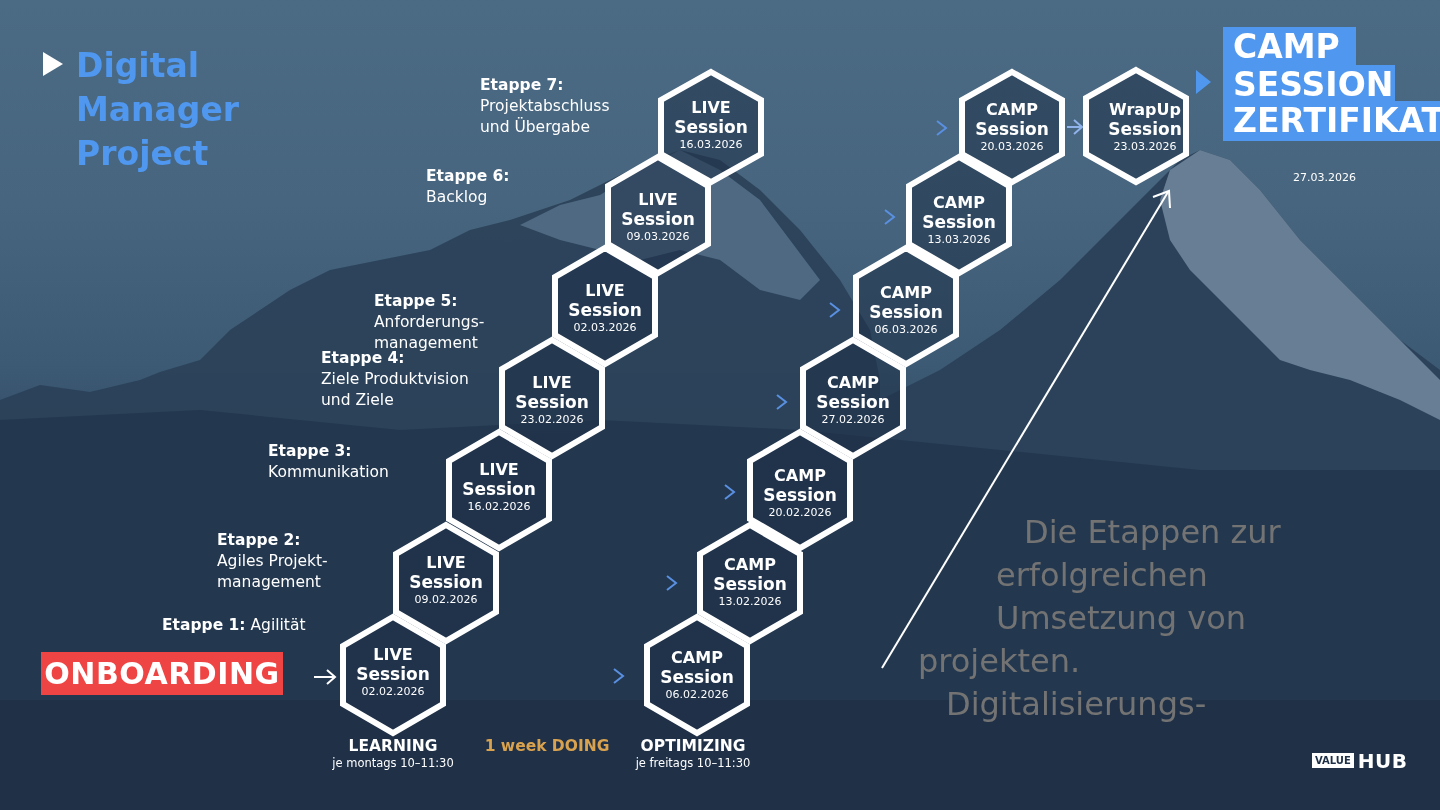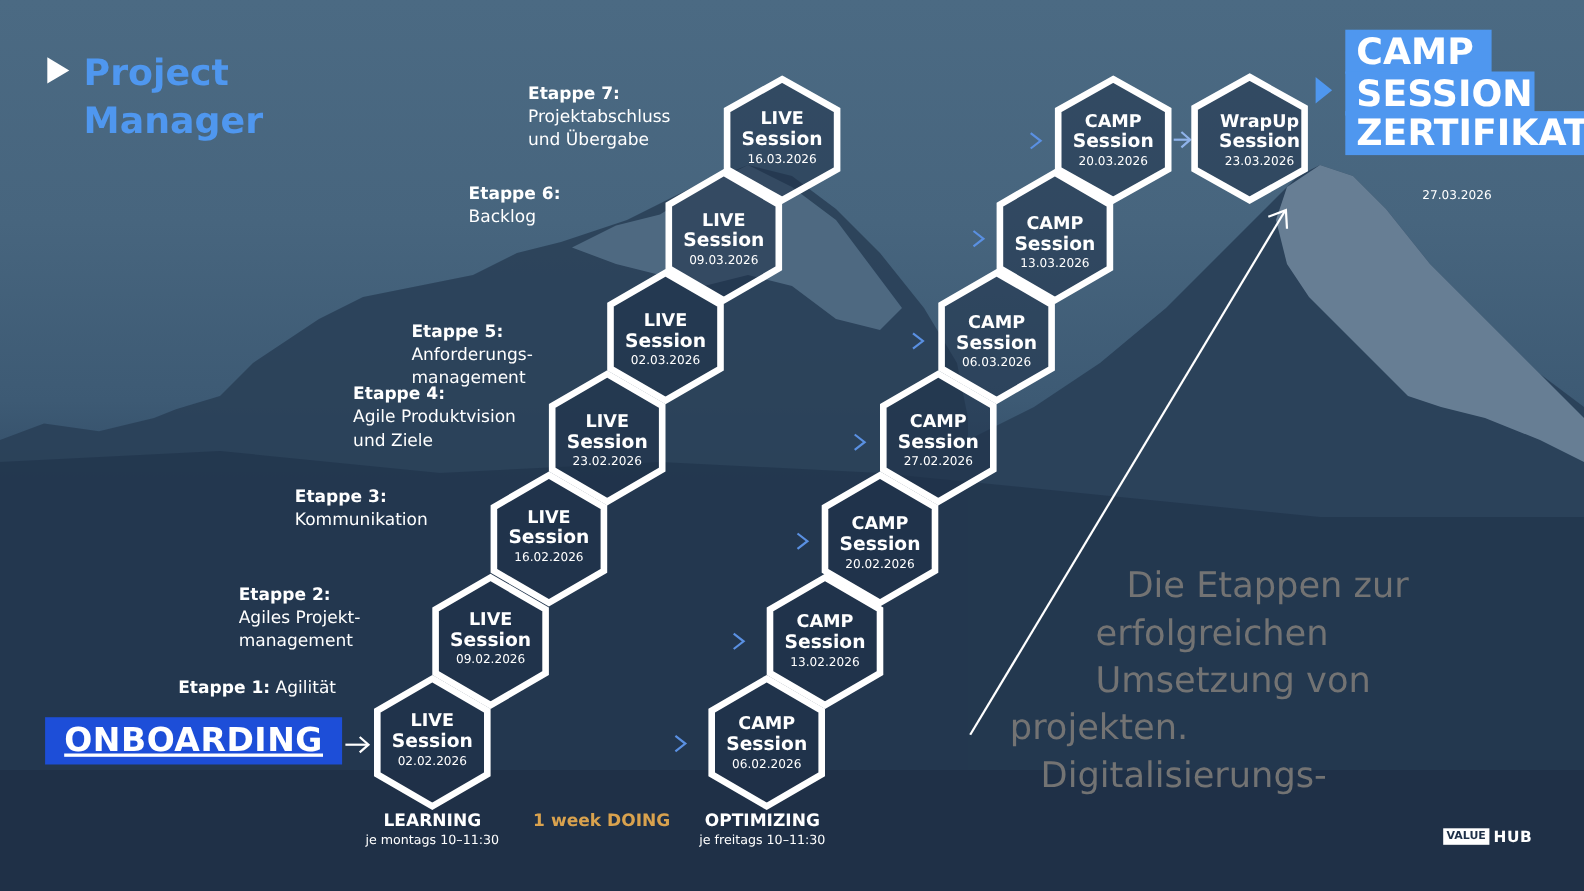--- a/index.html
+++ b/index.html
@@ -11,37 +11,37 @@
   .title { position:absolute; left:76px; top:44px; font-weight:bold; font-size:33px; line-height:44px;
            color:#4f97ef; letter-spacing:0px; }
   .title-arrow { position:absolute; left:43px; top:52px; width:0; height:0;
                  border-left:20px solid #fff; border-top:12px solid transparent; border-bottom:12px solid transparent; }
   .etappe { position:absolute; font-size:15.5px; line-height:21px; color:#fff; white-space:nowrap; }
   .etappe .lbl { font-weight:bold; }
   .hex-text { position:absolute; width:100px; text-align:center; color:#fff; }
   .hex-text .l1 { font-weight:bold; font-size:16px; line-height:19px; display:block; }
   .hex-text .l2 { font-weight:bold; font-size:17px; line-height:21px; display:block; }
   .hex-text .l3 { font-size:11px; line-height:14px; display:block; }
-  .onboarding { position:absolute; left:41px; top:652px; width:270px; height:43px; background:#1d4ed8;
-                font-weight:bold; font-size:30px; line-height:43px; text-align:center; color:#fff; letter-spacing:0.5px;text-decoration:underline; }
+  .onboarding { position:absolute; left:41px; top:652px; width:242px; height:43px; background:#ef4444;
+                font-weight:bold; font-size:30px; line-height:43px; text-align:center; color:#fff; letter-spacing:0.5px; }
   .cert-box { position:absolute; left:1223px; background:#4f97ef; font-weight:bold; color:#fff;
               font-size:33px; line-height:40px; padding-left:10px; white-space:nowrap; }
   .cert-arrow { position:absolute; left:1196px; top:70px; width:0; height:0;
                 border-left:15px solid #4f97ef; border-top:12px solid transparent; border-bottom:12px solid transparent; }
   .cert-date { position:absolute; left:1293px; top:145px; font-size:11px; color:#fff;margin-top:26px; }
   .col-label { position:absolute; text-align:center; width:160px; }
   .col-label .h { font-weight:bold; font-size:15.5px; line-height:19px; display:block; }
   .col-label .s { font-size:11.5px; line-height:15px; display:block; }
   .doing { position:absolute; left:474px; top:737px; width:146px; text-align:center; font-weight:bold;
            font-size:15.5px; color:#d9a24e; }
   .tagline { position:absolute; left:918px; top:476px; width:400px; font-size:32px; line-height:43px; color:#737373;margin-top:35px; }
   .tagline span { display:block; }
   .logo { position:absolute; left:1312px; top:752px; height:17px; display:flex; align-items:center; }
   .logo .v { background:#fff; color:#1e3048; font-weight:bold; font-size:10px; padding:0 3px; line-height:15px; }
-  .logo .h { color:#fff; font-weight:bold; font-size:14px; margin-left:4px; letter-spacing:0.5px; }
+  .logo .h { color:#fff; font-weight:bold; font-size:20px; margin-left:4px; letter-spacing:0.5px; }
 </style>
 </head>
 <body>
 
 <div class="bg"></div>
 
 <svg class="scene" width="1440" height="810" viewBox="0 0 1440 810">
   <defs>
     <linearGradient id="dash" x1="0" x2="1" y1="0" y2="0">
       <stop offset="0" stop-color="#c9d7ee"></stop>
@@ -101,39 +101,40 @@
     <polygon points="853,340 903,369 903,427 853,456 803,427 803,369"></polygon>
     <polygon points="906,248 956,277 956,335 906,364 856,335 856,277"></polygon>
     <polygon points="959,157 1009,186 1009,244 959,273 909,244 909,186"></polygon>
     <polygon points="1012,72 1062,100 1062,154 1012,182 962,154 962,100"></polygon>
     <polygon points="1136,70 1186,98 1186,154 1136,182 1086,154 1086,98"></polygon>
   </g>
 </svg>
 
 <div class="title-arrow"></div>
 <div class="title">
+  <div>Digital</div>
+  <div>Manager</div>
   <div>Project</div>
-  <div>Manager</div>
 </div>
 
 <div class="etappe" style="left:162px; top:615px;">
   <span class="lbl">Etappe 1:</span> <span>Agilität</span>
 </div>
 <div class="etappe" style="left:217px; top:530px;">
   <div class="lbl">Etappe 2:</div>
   <div>Agiles Projekt-</div>
   <div>management</div>
 </div>
 <div class="etappe" style="left:268px; top:441px;">
   <div class="lbl">Etappe 3:</div>
   <div>Kommunikation</div>
 </div>
 <div class="etappe" style="left:321px; top:348px;">
   <div class="lbl">Etappe 4:</div>
-  <div>Agile Produktvision</div>
+  <div>Ziele Produktvision</div>
   <div>und Ziele</div>
 </div>
 <div class="etappe" style="left:374px; top:259px;margin-top:32px;">
   <div class="lbl">Etappe 5:</div>
   <div>Anforderungs-</div>
   <div>management</div>
 </div>
 <div class="etappe" style="left:426px; top:166px;">
   <div class="lbl">Etappe 6:</div>
   <div>Backlog</div>

